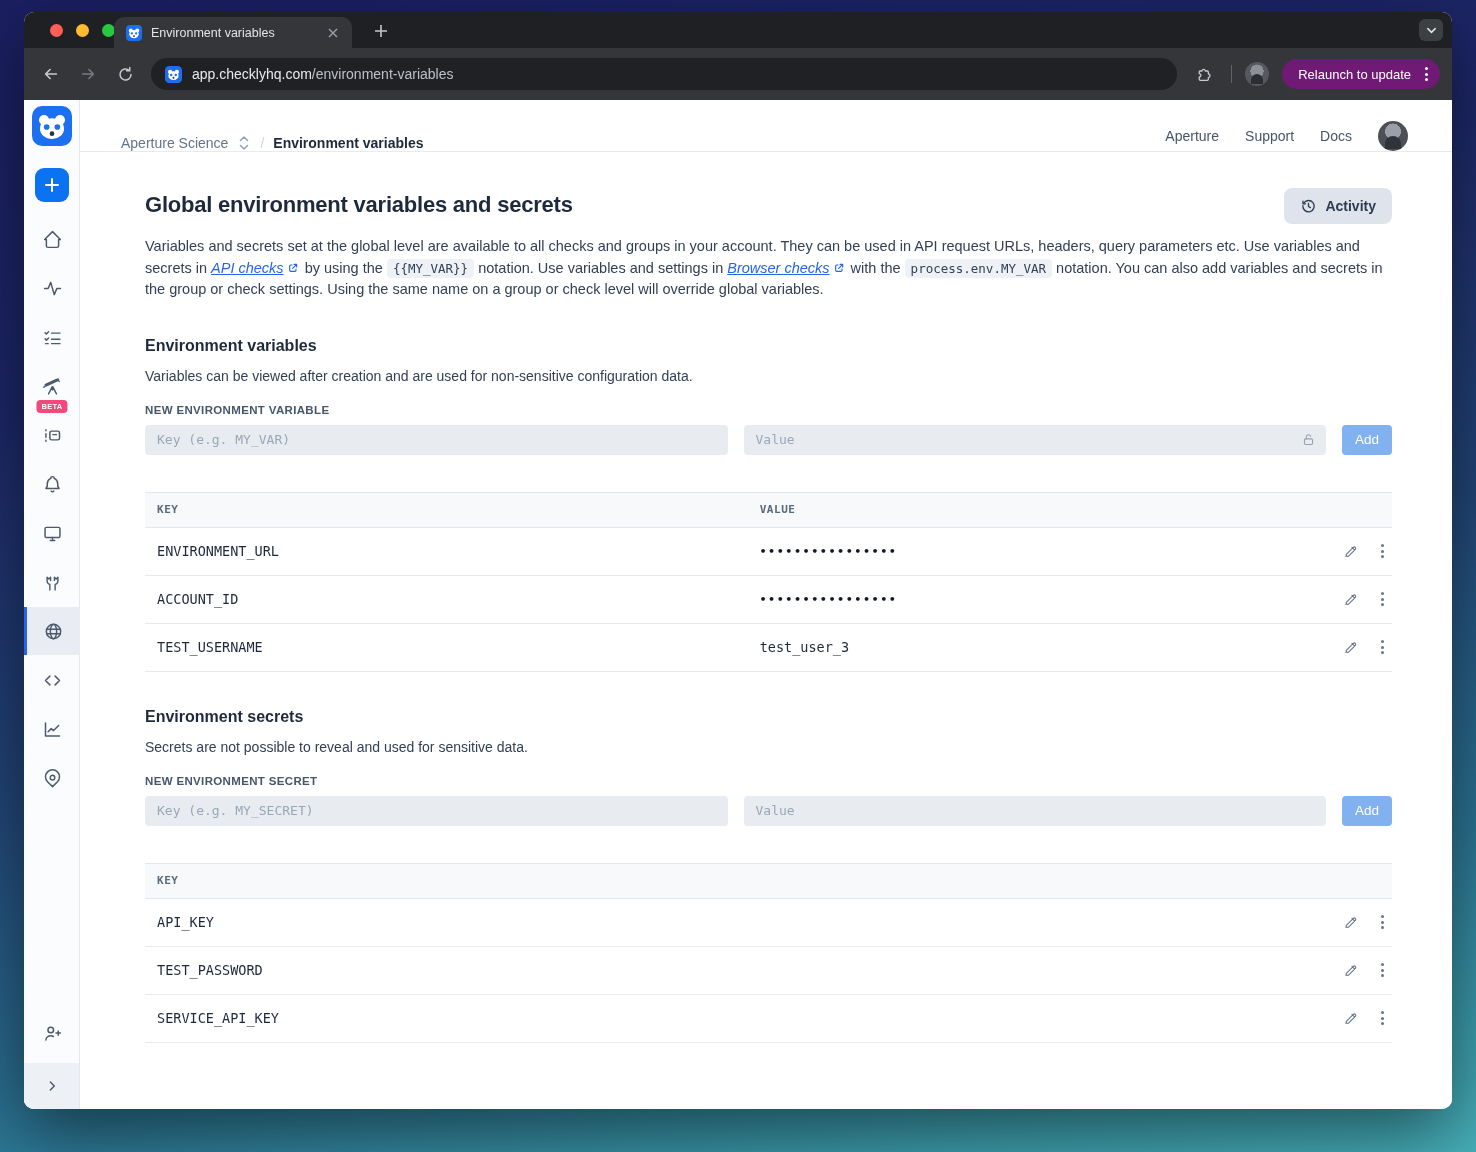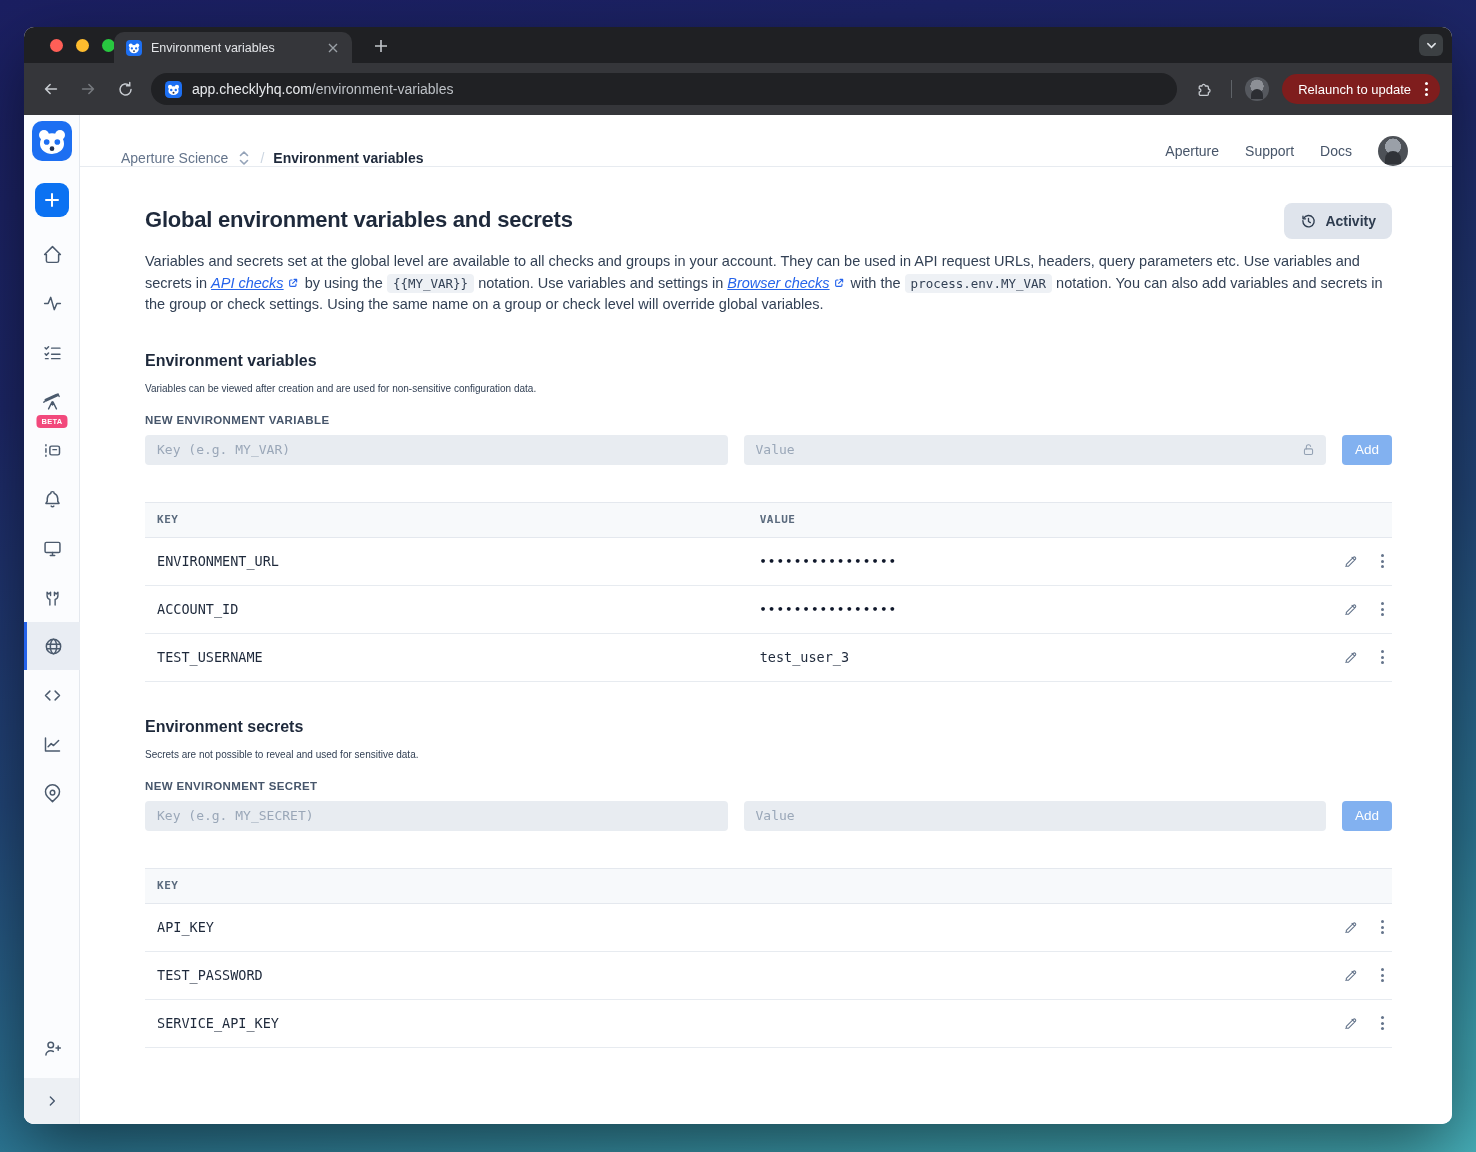--- a/index.html
+++ b/index.html
@@ -2,21 +2,21 @@
 <html><head>
 <meta charset="utf-8">
 <style>
   * { margin:0; padding:0; box-sizing:border-box; }
   body { font-family:"Liberation Sans", sans-serif; }
   .stage{
     position:relative; width:1476px; height:1152px; overflow:hidden;
     background:linear-gradient(168deg,#1b1f62 0%,#1d2768 28%,#224678 55%,#2c7694 78%,#3d9fae 92%,#47b0ba 100%);
   }
   .window{
-    position:absolute; left:24px; top:27px; width:1428px; height:1097px;
+    position:absolute; left:24px; top:12px; width:1428px; height:1097px;
     border-radius:10px; overflow:hidden; background:#fff;
     box-shadow:0 24px 70px rgba(0,0,0,.5); display:flex; flex-direction:column;
   }
   
   .tabstrip{ height:36px; background:#1f2023; position:relative; flex:0 0 auto;}
   .traffic{ position:absolute; left:26px; top:12px; display:flex; gap:13px;}
   .light{ width:13px; height:13px; border-radius:50%;}
   .light.red{background:#ff5f57}.light.yellow{background:#febc2e}.light.green{background:#28c840}
   .tab{
     position:absolute; left:90px; bottom:0; width:238px; height:31px;
@@ -33,21 +33,21 @@
   .urlbar{
     flex:1; height:32px; margin:0 8px 0 6px; background:#202124; border-radius:16px;
     display:flex; align-items:center; padding:0 14px; gap:10px; min-width:0;
   }
   .url-text{ font-size:14px; white-space:nowrap; overflow:hidden;}
   .url-domain{ color:#e8eaed;} .url-path{ color:#bdc1c6;}
   .tb-divider{ width:1px; height:18px; background:#5f6368; margin:0 6px;}
   .browser-avatar{ width:24px; height:24px; border-radius:50%; background:radial-gradient(circle at 50% 38%,#8d9096 0 34%,#55585e 35% 100%); border:none; margin:0 4px; position:relative; overflow:hidden;}
   .browser-avatar::after{content:""; position:absolute; left:6px; top:12px; width:12px; height:10px; border-radius:6px 6px 0 0; background:#2c2e33;}
   .relaunch{
-    height:30px; border:none; border-radius:15px; background:#7f1d1d; color:#fff;
+    height:30px; border:none; border-radius:15px; background:#701a75; color:#fff;
     font-size:13px; display:flex; align-items:center; gap:10px; padding:0 8px 0 16px; margin-left:6px; cursor:pointer;
   }
   .kebab-dots{ display:flex; flex-direction:column; gap:2.5px; padding:0 4px;}
   .kebab-dots i{ width:3px; height:3px; border-radius:50%; background:currentColor; display:block;}
   
   .app{ flex:1; display:flex; min-height:0; background:#fff;}
   .sidebar{ width:56px; flex:0 0 auto; background:#fbfcfe; border-right:1px solid #e4e8ee; position:relative;}
   .logo-box{ position:absolute; left:8px; top:6px; width:40px; height:40px;}
   .sn{ position:absolute; left:4px; width:48px; height:48px; display:flex; align-items:center; justify-content:center; color:#4b5a6d; background:none; border:none; cursor:pointer;}
   .plus-btn{ position:absolute; left:11px; top:68px; width:34px; height:34px; border:none; border-radius:9px; background:#0b72f2; color:#fff; display:flex; align-items:center; justify-content:center; cursor:pointer;}
@@ -72,21 +72,21 @@
   .activity-btn{
     position:absolute; right:60px; top:36px; height:36px; padding:0 16px;
     background:#dfe4ec; border:none; border-radius:8px; color:#2e3c4f; font-size:14px; font-weight:600;
     display:flex; align-items:center; gap:8px; cursor:pointer;
   }
   .intro{ margin-top:18px; font-size:14.5px; color:#334155; line-height:21.5px; max-width:1250px;}
   .intro a{ color:#2563eb; text-decoration:underline; cursor:pointer;font-style:italic;}
   .ext-ico{ display:inline-block; vertical-align:-1px; margin:0 2px 0 3px; color:#2563eb;}
   code.inline{ font-family:"DejaVu Sans Mono", monospace; font-size:12.5px; background:#eef1f5; color:#334155; padding:2px 6px; border-radius:4px;}
   .section-h{ font-size:16px; font-weight:700; color:#1e293b; margin-top:36px;}
-  .section-sub{ font-size:10px; color:#334155; margin-top:13px;}
+  .section-sub{ font-size:14px; color:#334155; margin-top:13px;}
   .form-label{ font-size:11.5px; font-weight:700; color:#47566b; letter-spacing:.03em; margin-top:20px;}
   .form-row{ display:flex; align-items:center; gap:16px; margin-top:9px;}
   .field{ position:relative; flex:1 1 0;}
   .field input{
     width:100%; height:30px; border:none; border-radius:4px; background:#e8ecf1;
     font-family:"DejaVu Sans Mono", monospace; font-size:13px; color:#334155; padding:0 12px; outline:none;
   }
   .field input::placeholder{ color:#9aa7b8;}
   .lock-ico{ position:absolute; right:10px; top:7px; color:#93a1b3; pointer-events:none;}
   .add-btn{ width:50px; height:30px; border:none; border-radius:4px; background:#82b1f0; color:#fff; font-size:13.5px; cursor:pointer;}

